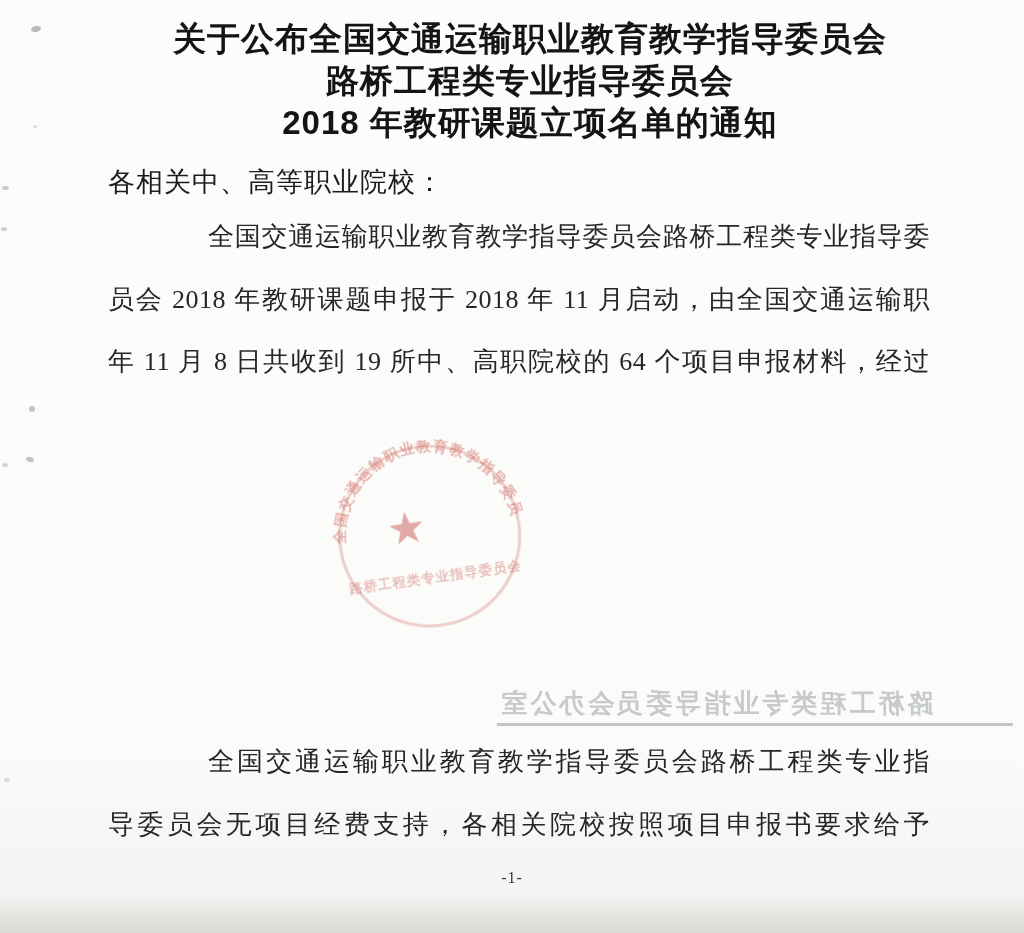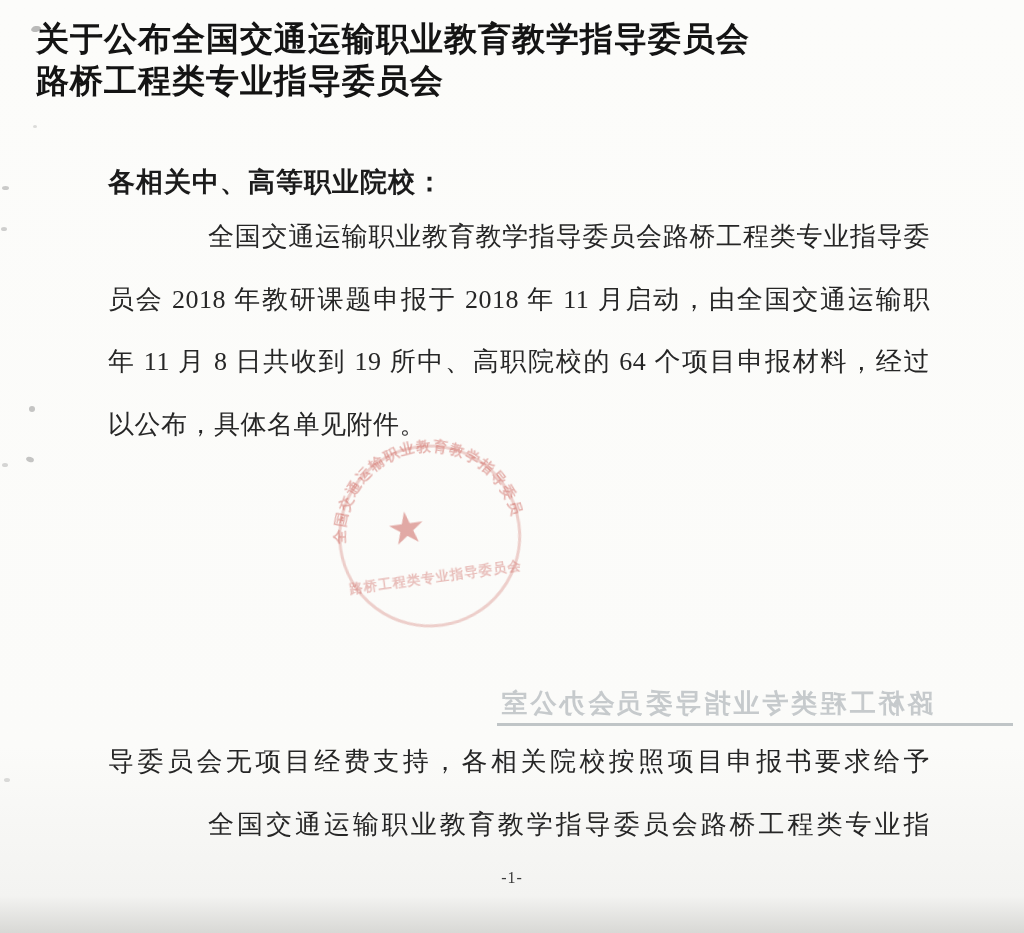--- a/index.html
+++ b/index.html
@@ -3,26 +3,26 @@
 <meta charset="utf-8">
 <style>
   html,body{margin:0;padding:0;background:#e9e9e7;}
   .page{
     position:relative;width:1024px;height:933px;overflow:hidden;
     background:linear-gradient(180deg,#fcfcfa 0%,#fbfbf9 80%,#f3f3f1 96%,#d8d8d5 100%);
     font-family:"Liberation Serif",serif;color:#232323;
   }
   .title{
     position:absolute;top:18px;left:0;width:100%;box-sizing:border-box;padding-left:36px;
-    text-align:left;font-family:"Liberation Sans",sans-serif;font-weight:700;
+    text-align:center;font-family:"Liberation Sans",sans-serif;font-weight:700;
     font-size:33px;line-height:42px;color:#141414;letter-spacing:1px;
   }
   .salutation{
     position:absolute;top:164px;left:108px;
-    font-family:"Liberation Sans",sans-serif;font-weight:700;
+    font-family:"Liberation Sans",sans-serif;font-weight:400;
     font-size:27px;color:#1b1b1b;letter-spacing:1px;text-align:center;
   }
   .para{position:absolute;left:108px;width:822px;font-size:26px;color:#262626;}
   .p1{top:206px;}
   .p2{top:731px;}
   .bl{height:62.5px;line-height:62.5px;letter-spacing:.5px;}
   .jl{text-align:justify;text-align-last:justify;}
   .ind{text-indent:100px;}
   .seal{
     position:absolute;left:316px;top:424px;width:228px;height:228px;
@@ -53,34 +53,34 @@
   .s8{left:4px;top:778px;width:6px;height:4px;opacity:.3;}
 </style>
 </head>
 <body>
 
 <div class="page">
 
   <div class="title">
     <div>关于公布全国交通运输职业教育教学指导委员会</div>
     <div>路桥工程类专业指导委员会</div>
+    <div>2018 年教研课题立项名单的通知</div>
   </div>
 
   <div class="salutation">各相关中、高等职业院校：</div>
 
   <div class="para p1">
     <div class="bl jl ind">全国交通运输职业教育教学指导委员会路桥工程类专业指导委</div>
     <div class="bl jl">员会 2018 年教研课题申报于 2018 年 11 月启动，由全国交通运输职</div>
     <div class="bl jl">年 11 月 8 日共收到 19 所中、高职院校的 64 个项目申报材料，经过</div>
-    <div class="bl">以公布，具体名单见附件。</div>
   </div>
 
   <div class="para p2">
+    <div class="bl jl ind">全国交通运输职业教育教学指导委员会路桥工程类专业指</div>
     <div class="bl jl">导委员会无项目经费支持，各相关院校按照项目申报书要求给予</div>
-    <div class="bl jl ind">全国交通运输职业教育教学指导委员会路桥工程类专业指</div>
   </div>
 
   <svg class="seal" viewBox="0 0 228 228">
     <circle cx="114" cy="112" r="90" fill="none" stroke="rgba(192,60,52,0.28)" stroke-width="3"></circle>
     <path id="sealArc" d="M 29,112 A 85,85 0 0 1 199,112" fill="none"></path>
     <text font-size="14.5" letter-spacing="1.5" fill="rgba(192,60,52,0.45)" font-family="Liberation Sans, sans-serif" font-weight="700">
       <textPath href="#sealArc" startOffset="4">全国交通运输职业教育教学指导委员会</textPath>
     </text>
     <text x="92" y="116" text-anchor="middle" font-size="44" fill="rgba(192,60,52,0.50)">★</text>
     <text x="114" y="158" text-anchor="middle" font-size="13.5" letter-spacing="1" fill="rgba(192,60,52,0.38)" font-family="Liberation Sans, sans-serif" font-weight="700">路桥工程类专业指导委员会</text>

